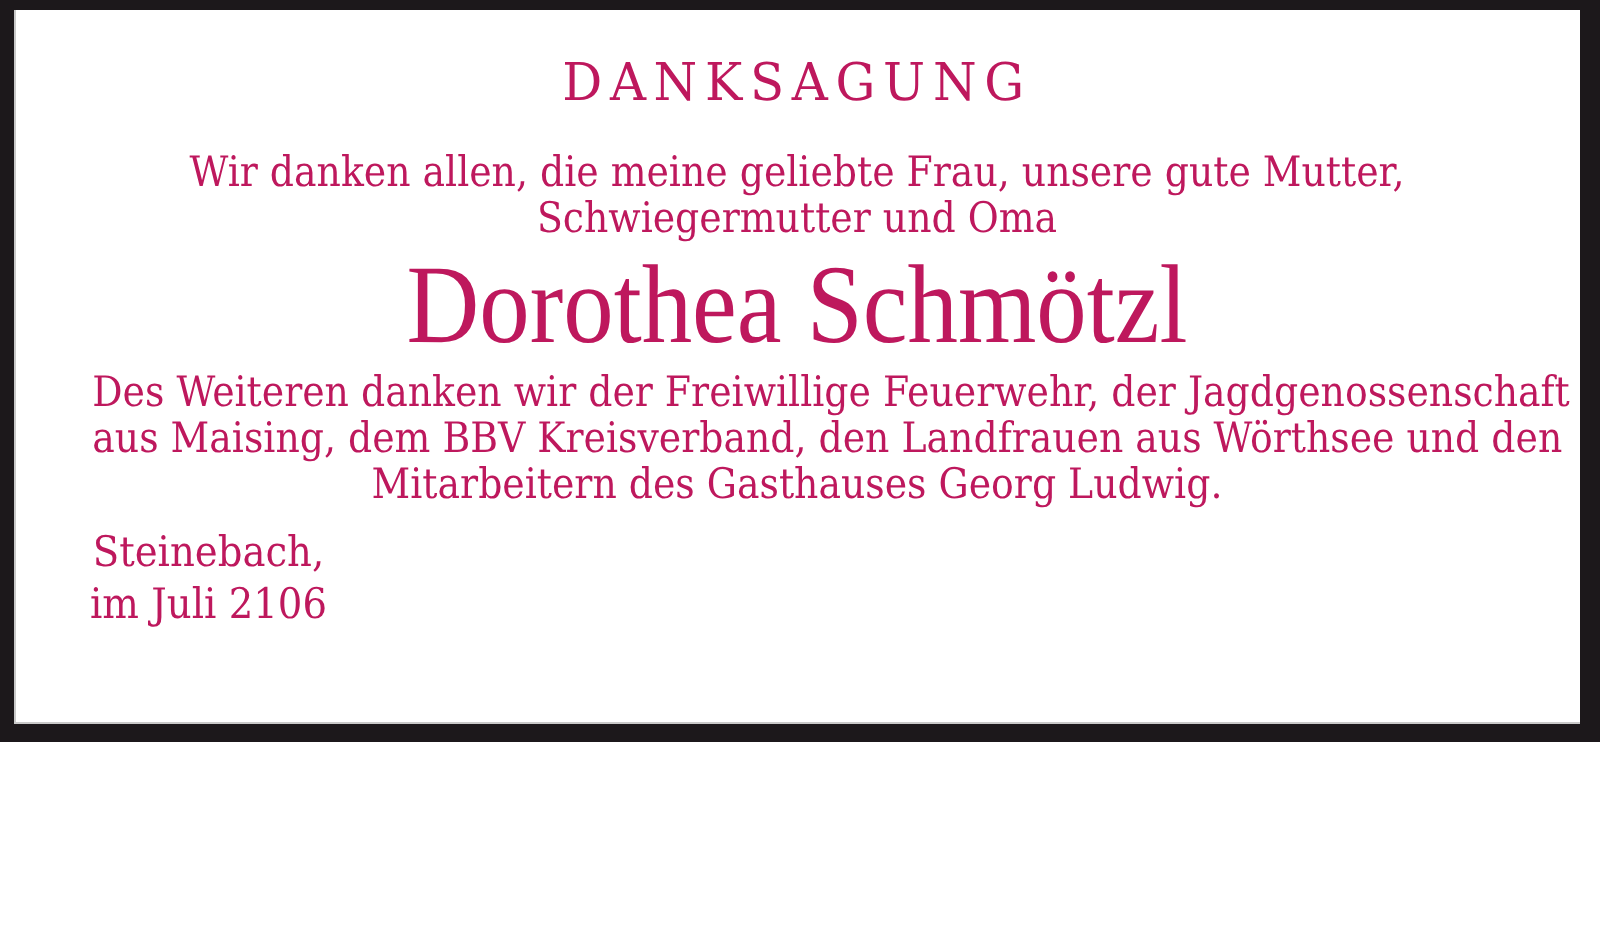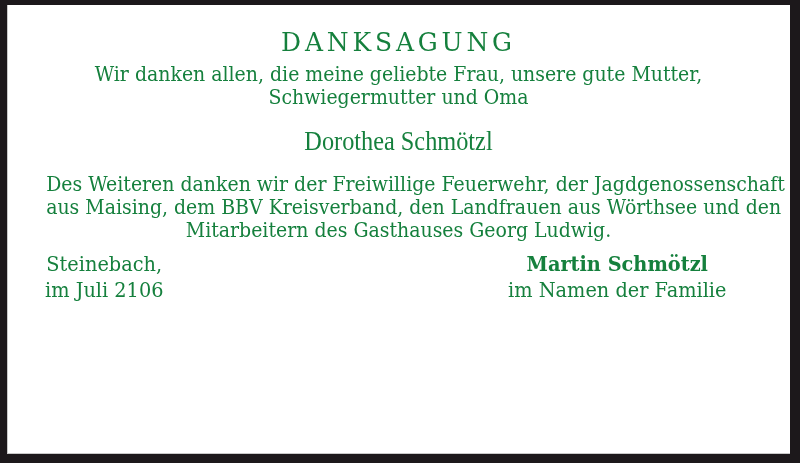--- a/index.html
+++ b/index.html
@@ -3,54 +3,54 @@
 <meta charset="utf-8">
 <style>
   html, body {
     margin: 0;
     padding: 0;
     background: #ffffff;
   }
   .clipping {
     position: relative;
     width: 800px;
-    height: 463px;
+    height: 371px;
     background: #1c181b; 
     box-sizing: border-box;
     overflow: hidden;
     font-family: "DejaVu Serif", serif;
-    color: #15803d;
+    color: #be185d;
   }
   .inner {
     position: absolute;
     top: 5px;
     left: 7px;
     right: 10px;
     bottom: 9px;
     background: #ffffff;
     box-shadow: inset 1px -1px 0 #c9c9c9; 
     box-sizing: border-box;
     padding-top: 22px;
     text-align: center;
   }
   .title {
     font-size: 26px;
     line-height: 30px;
     letter-spacing: 4px;
     font-weight: 400;
   }
   .intro {
-    margin-top: 6px;
+    margin-top: 18px;
     font-size: 21px;
     line-height: 23px;
   }
   .headline {
     margin-top: 9px;
     font-family: "Liberation Serif", serif;
-    font-size: 27px;
+    font-size: 56px;
     line-height: 46px;
     font-weight: 400;
   }
   .para {
     margin-top: 10px;
     font-size: 21px;
     line-height: 23px;
   }
   .para.tight { margin-top: 9px; }
   .cline {
@@ -103,20 +103,16 @@
       <span class="cline">Des Weiteren danken wir der Freiwillige Feuerwehr, der Jagdgenossenschaft</span>
       <span class="cline">aus Maising, dem BBV Kreisverband, den Landfrauen aus Wörthsee und den</span>
       <span class="cline">Mitarbeitern des Gasthauses Georg Ludwig.</span>
     </div>
 
     <div class="footer">
       <div>
         <span class="lline">Steinebach,</span>
         <span class="lline">im Juli 2106</span>
       </div>
-      <div>
-        <span class="lline sig-name">Martin Schmötzl</span>
-        <span class="lline">im Namen der Familie</span>
-      </div>
     </div>
 
   </div>
 </div>
 
 </body></html>

